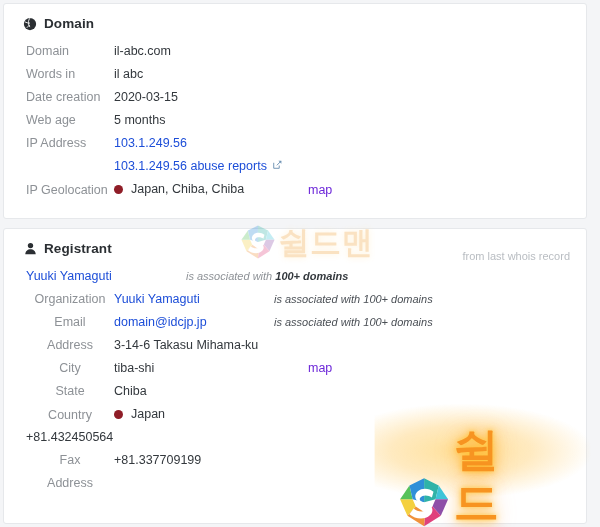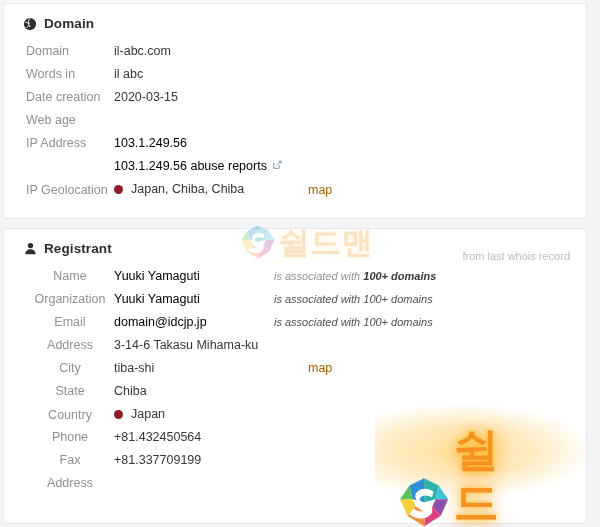--- a/index.html
+++ b/index.html
@@ -100,28 +100,28 @@
   .row .extra {
     font-size: 11px;
     color: #4a4f55;
     white-space: nowrap;
     font-style: italic;
   }
   .row .extra .faded { color: #8d9196; }
   .row .extra b { font-weight: bold; color: #33383d; }
 
   a.link, .link {
-    color: #000000;
+    color: #1d4ed8;
     text-decoration: none;
     cursor: pointer;
   }
 
   .maplink {
     font-size: 12.5px;
-    color: #a16207;
+    color: #6d28d9;
     cursor: pointer;
     margin-left: 34px;
     white-space: nowrap;
   }
 
   .flagdot {
     width: 9px;
     height: 9px;
     border-radius: 50%;
     background: #8f1d27;
@@ -219,20 +219,21 @@
         <span class="value">il abc</span>
       </div>
 
       <div class="row">
         <span class="label">Date creation</span>
         <span class="value">2020-03-15</span>
       </div>
 
       <div class="row">
         <span class="label">Web age</span>
+        <span class="value">5 months</span>
       </div>
 
       <div class="row">
         <span class="label">IP Address</span>
         <span class="value">
           <a class="link">103.1.249.56</a>
         </span>
       </div>
 
       <div class="row">
@@ -271,21 +272,20 @@
         </svg>
       </span>
       <span class="hdr-title">Registrant</span>
     </div>
 
     <div class="whois-note">from last whois record</div>
 
     <div class="rows">
 
       <div class="row">
-        <span class="label">Name</span>
         <span class="value">
           <a class="link">Yuuki Yamaguti</a>
         </span>
         <span class="extra"><span class="faded">is associated with </span><b>100+ domains</b></span>
       </div>
 
       <div class="row">
         <span class="label">Organization</span>
         <span class="value">
           <a class="link">Yuuki Yamaguti</a>
@@ -319,21 +319,20 @@
 
       <div class="row">
         <span class="label">Country</span>
         <span class="value">
           <i class="flagdot"></i>
           <span>Japan</span>
         </span>
       </div>
 
       <div class="row">
-        <span class="label">Phone</span>
         <span class="value">+81.432450564</span>
       </div>
 
       <div class="row">
         <span class="label">Fax</span>
         <span class="value">+81.337709199</span>
       </div>
 
       <div class="row">
         <span class="label">Address</span>

